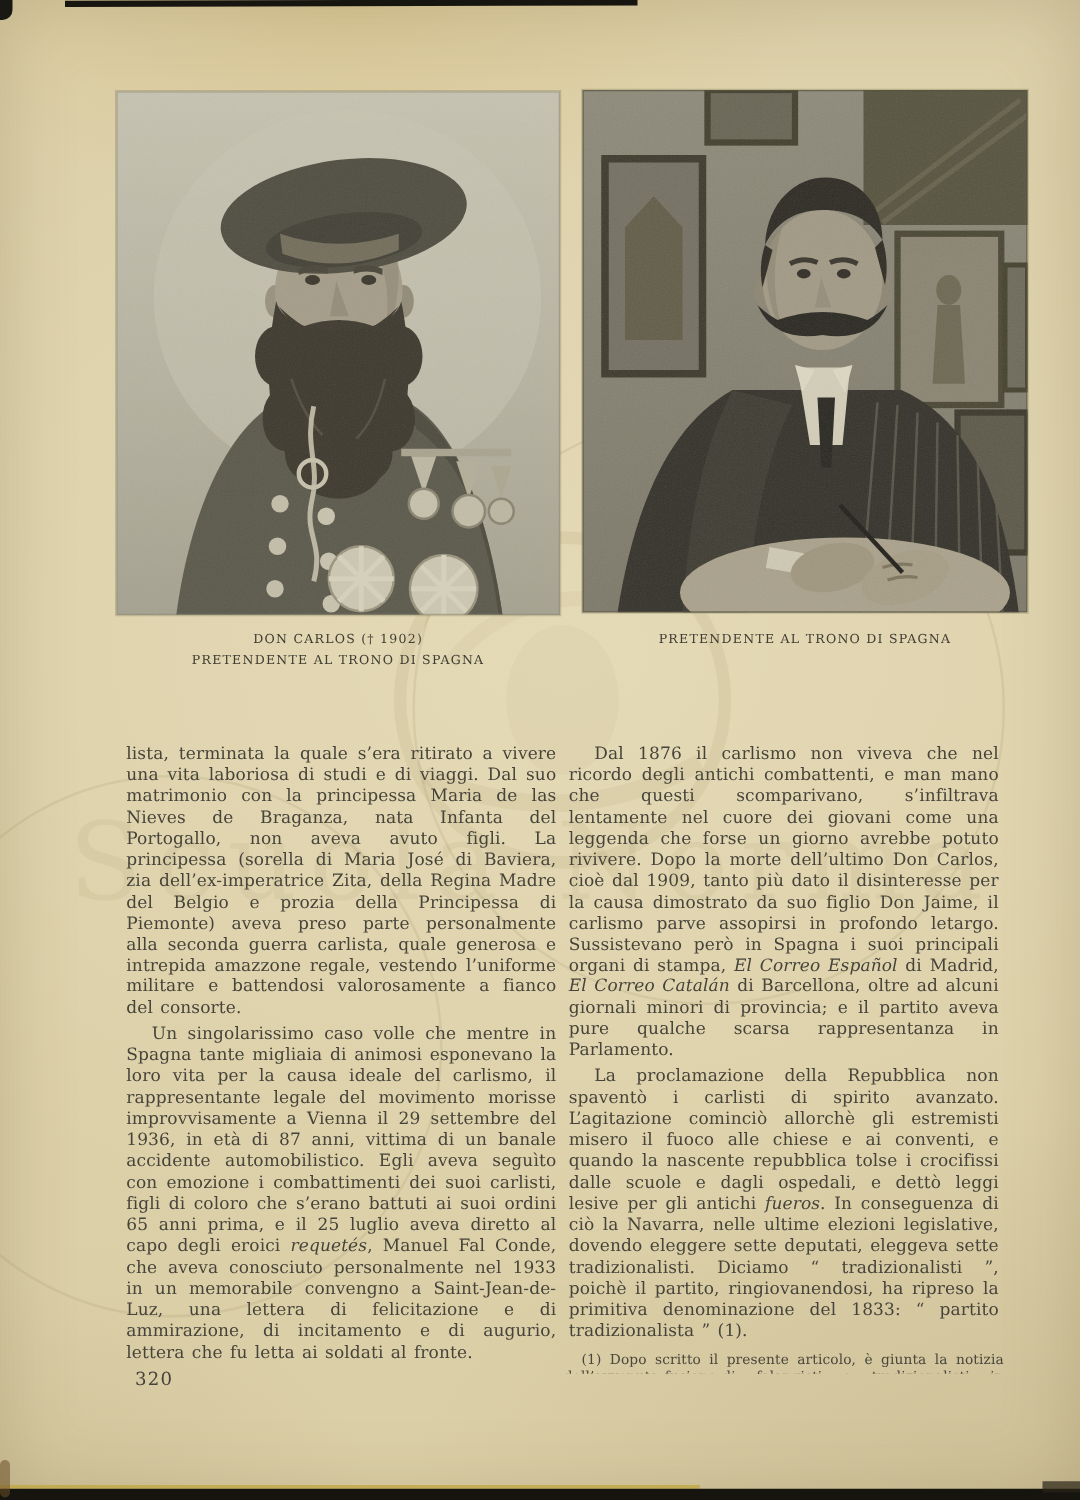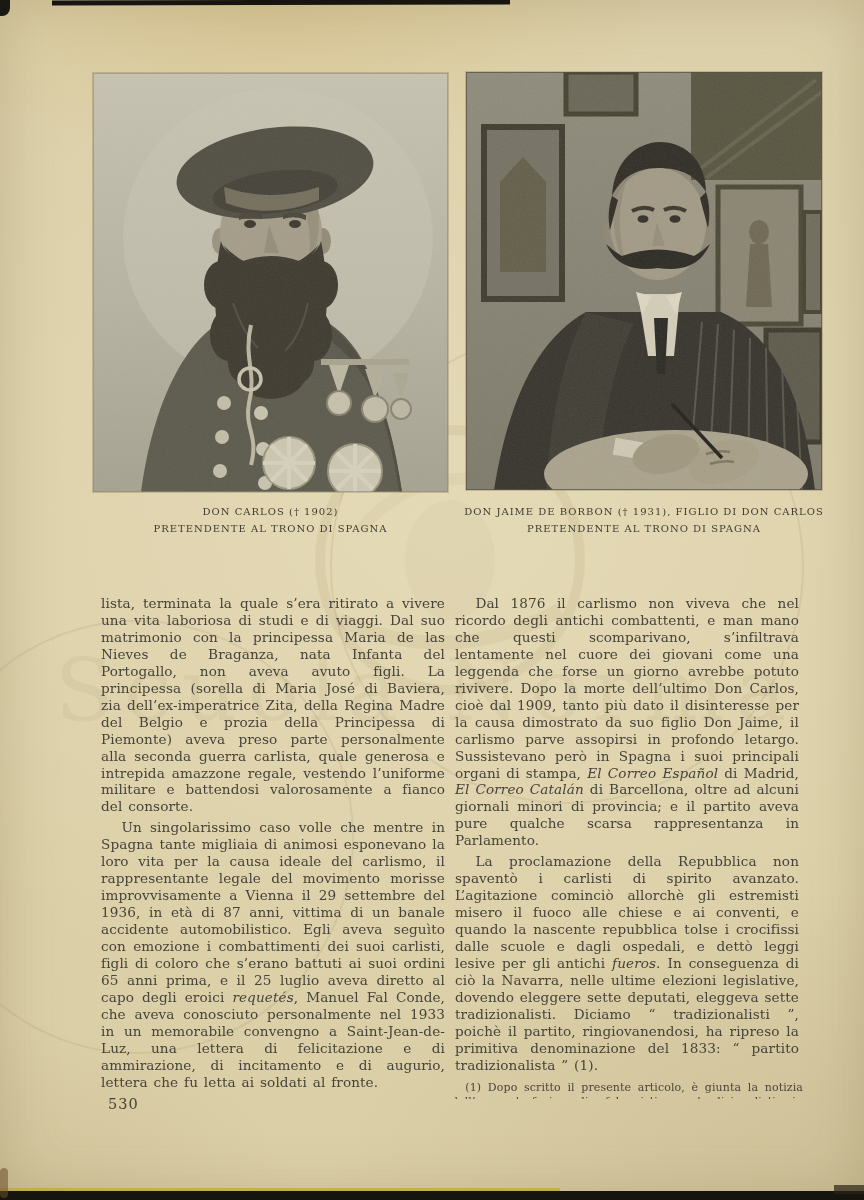--- a/index.html
+++ b/index.html
@@ -190,37 +190,36 @@
       <rect width="356" height="418" filter="url(#noise2)" opacity="0.12"></rect>
       <rect width="356" height="418" fill="none" stroke="#55523f" stroke-width="2" opacity="0.7"></rect>
     </svg>
   </div>
 
   <div class="caption caption-left">
     <div>DON CARLOS († 1902)</div>
     <div>PRETENDENTE AL TRONO DI SPAGNA</div>
   </div>
   <div class="caption caption-right">
-    <div>DON JAIME DE BORBON († 1931), FIGLIO DI DON CARLOS</div>
     <div>PRETENDENTE AL TRONO DI SPAGNA</div>
   </div>
 
   <div class="col col-left">
       <p class="para"><span>lista, terminata la quale s’era ritirato a vivere una vita laboriosa di studi e di viaggi. Dal suo matrimonio con la principessa Maria de las Nieves de Braganza, nata Infanta del Portogallo, non aveva avuto figli. La principessa (sorella di Maria José di Baviera, zia dell’ex-imperatrice Zita, della Regina Madre del Belgio e prozia della Principessa di Piemonte) aveva preso parte personalmente alla seconda guerra carlista, quale generosa e intrepida amazzone regale, vestendo l’uniforme militare e battendosi valorosamente a fianco del consorte.</span></p>
       <p class="para indent"><span>Un singolarissimo caso volle che mentre in Spagna tante migliaia di animosi esponevano la loro vita per la causa ideale del carlismo, il rappresentante legale del movimento morisse improvvisamente a Vienna il 29 settembre del 1936, in età di 87 anni, vittima di un banale accidente automobilistico. Egli aveva seguìto con emozione i combattimenti dei suoi carlisti, figli di coloro che s’erano battuti ai suoi ordini 65 anni prima, e il 25 luglio aveva diretto al capo degli eroici </span><span class="it">requetés</span><span>, Manuel Fal Conde, che aveva conosciuto personalmente nel 1933 in un memorabile convengno a Saint-Jean-de-Luz, una lettera di felicitazione e di ammirazione, di incitamento e di augurio, lettera che fu letta ai soldati al fronte.</span></p>
     </div>
   <div class="col col-right">
     <div>
         <p class="para indent"><span>Dal 1876 il carlismo non viveva che nel ricordo degli antichi combattenti, e man mano che questi scomparivano, s’infiltrava lentamente nel cuore dei giovani come una leggenda che forse un giorno avrebbe potuto rivivere. Dopo la morte dell’ultimo Don Carlos, cioè dal 1909, tanto più dato il disinteresse per la causa dimostrato da suo figlio Don Jaime, il carlismo parve assopirsi in profondo letargo. Sussistevano però in Spagna i suoi principali organi di stampa, </span><span class="it">El Correo Español</span><span> di Madrid, </span><span class="it">El Correo Catalán</span><span> di Barcellona, oltre ad alcuni giornali minori di provincia; e il partito aveva pure qualche scarsa rappresentanza in Parlamento.</span></p>
         <p class="para indent"><span>La proclamazione della Repubblica non spaventò i carlisti di spirito avanzato. L’agitazione cominciò allorchè gli estremisti misero il fuoco alle chiese e ai conventi, e quando la nascente repubblica tolse i crocifissi dalle scuole e dagli ospedali, e dettò leggi lesive per gli antichi </span><span class="it">fueros</span><span>. In conseguenza di ciò la Navarra, nelle ultime elezioni legislative, dovendo eleggere sette deputati, eleggeva sette tradizionalisti. Diciamo “ tradizionalisti ”, poichè il partito, ringiovanendosi, ha ripreso la primitiva denominazione del 1833: “ partito tradizionalista ” (1).</span></p>
       </div>
     <p class="footnote">(1) Dopo scritto il presente articolo, è giunta la notizia dell’avvenuta fusione di « falangisti » e « tradizionalisti » in un unico partito che si chiamerà « Falange tradizionalista ».</p>
   </div>
 
-  <div class="pagenum">530</div>
+  <div class="pagenum">320</div>
 
   <div class="edge edge-top"></div>
   <div class="edge edge-topleft"></div>
   <div class="edge edge-goldline"></div>
   <div class="edge edge-bottom"></div>
   <div class="edge edge-bl"></div>
   <div class="edge edge-br"></div>
 </div>
 
 </body></html>

